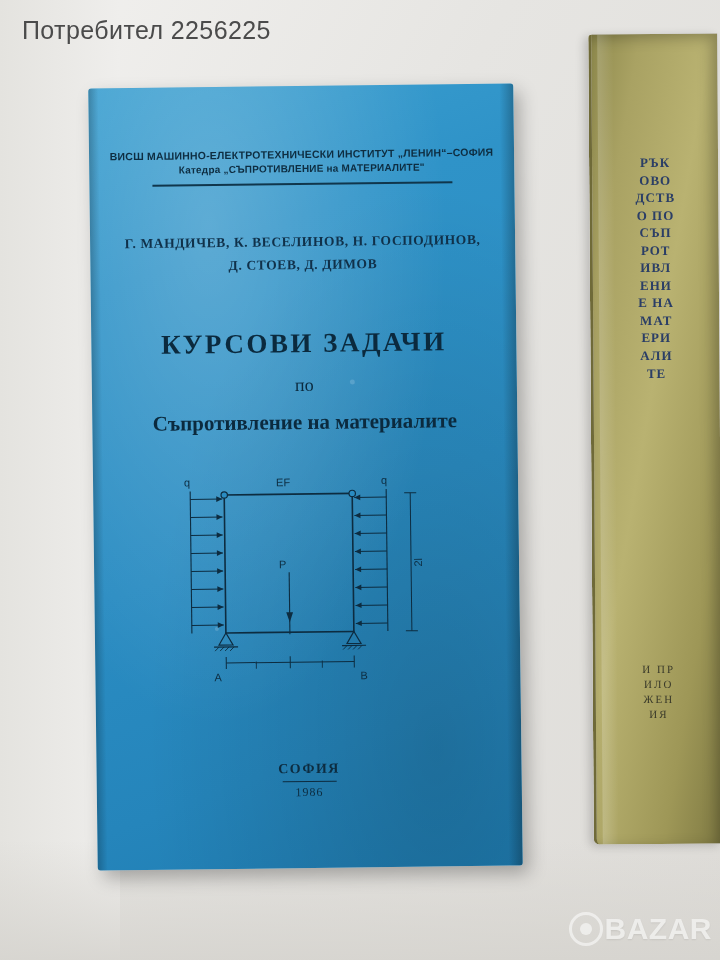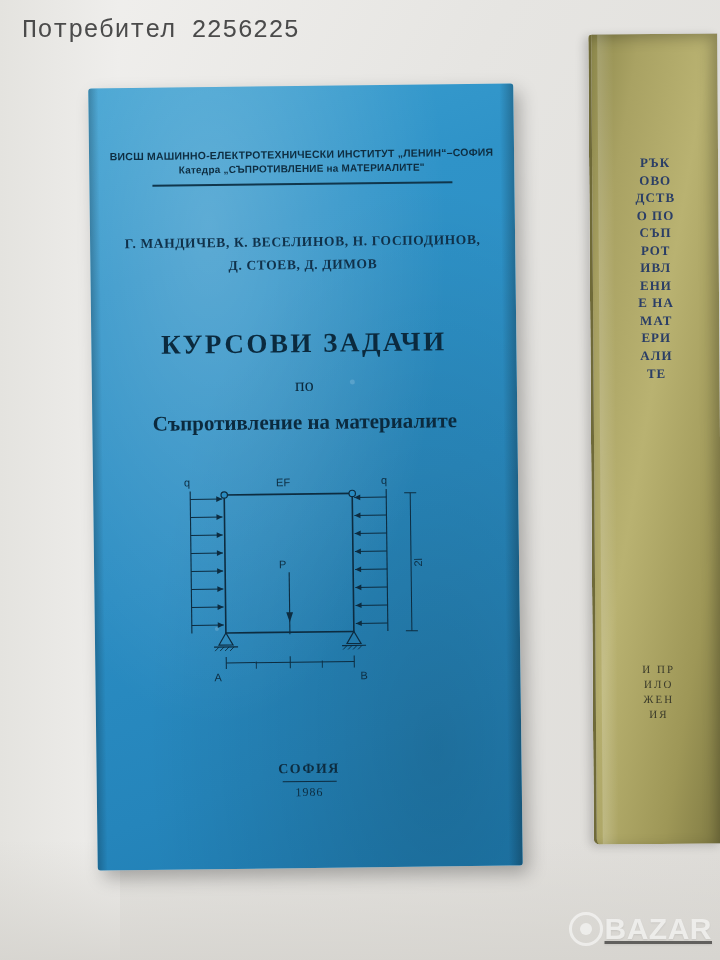--- a/index.html
+++ b/index.html
@@ -38,35 +38,34 @@
   }
 
   
   .watermark-user {
     position: absolute;
     left: 22px;
     top: 16px;
     font-size: 25px;
     color: #4b4b4b;
     letter-spacing: 0.4px;
-    font-family: Liberation Mono, monospace;
+    font-family: Liberation Sans, sans-serif;
     z-index: 40;
   }
 
   
   .watermark-brand {
     position: absolute;
     right: 8px;
     bottom: 14px;
     z-index: 40;
     display: flex;
     align-items: flex-start;
     gap: 2px;
     opacity: 0.55;
-    text-decoration: underline;
   }
   .watermark-brand .wm-circle {
     width: 34px; height: 34px;
     border-radius: 50%;
     border: 3px solid #ffffff;
     box-sizing: border-box;
     position: relative;
   }
   .watermark-brand .wm-circle::after {
     content: "";

